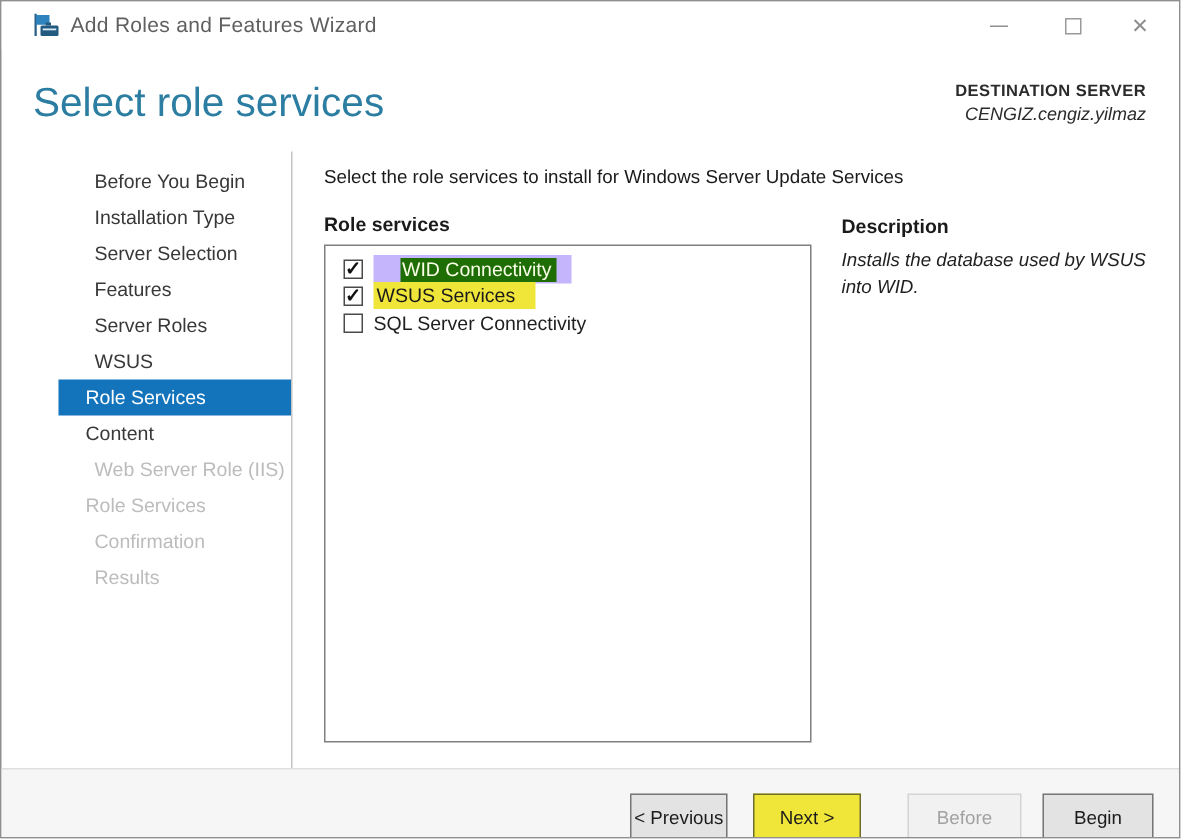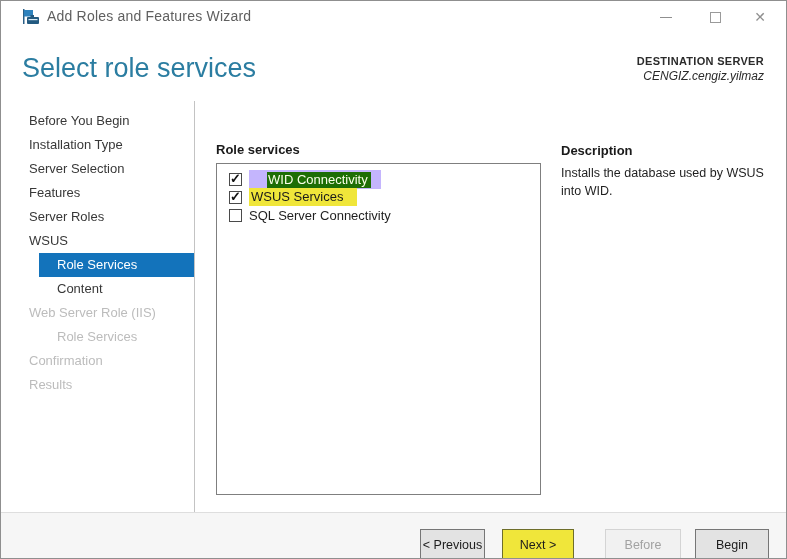--- a/index.html
+++ b/index.html
@@ -18,38 +18,38 @@
   .ctl-min .bar{ width:12px; height:1px; background:#8f8f8f; display:block; }
   .ctl-max .box{ width:11px; height:11px; border:1px solid #9a9a9a; display:block; }
   .ctl-close .x{ font-size:14px; line-height:1; color:#8f8f8f; }
   
   .page-title{ position:absolute; left:21px; top:52px; font-size:27px; font-weight:300; color:#2b7da1; }
   .dest{ position:absolute; right:22px; top:54px; text-align:right; color:#2b2b2b; }
   .dest .dest-label{ font-size:11px; font-weight:bold; letter-spacing:.3px; }
   .dest .dest-server{ font-size:12px; margin-top:2px;font-style:italic; }
   
   .sidebar{ position:absolute; left:0; top:108px; width:193px; }
-  .side-item{ position:relative; height:24px; line-height:24px; padding-left:28px; font-size:13px; color:#383838; cursor:pointer; white-space:nowrap; }
+  .side-item{ position:relative; height:24px; line-height:24px; padding-left:62px; font-size:13px; color:#383838; cursor:pointer; white-space:nowrap; }
   .side-item.indent{ padding-left:56px; }
   .side-item.disabled{ color:#bcbcbc; cursor:default; }
   .side-item.selected{ background:#1373bb; color:#ffffff; margin-left:38px; padding-left:18px; }
   .divider-v{ position:absolute; left:193px; top:100px; width:1px; height:411px; background:#c3c3c3; }
   
   .instruction{ position:absolute; left:215px; top:110px; font-size:12.5px; color:#1a1a1a; }
   .list-label{ position:absolute; left:215px; top:141px; font-size:13px; font-weight:bold; color:#1a1a1a; }
   .listbox{ position:absolute; left:215px; top:162px; width:325px; height:332px; border:1px solid #7f7f7f; background:#fff; padding:6px 0 0 12px; }
   .svc-row{ display:flex; align-items:center; height:18px; font-size:13px; color:#1f1f1f; cursor:default; }
   .checkbox{ width:13px; height:13px; border:1px solid #4a4a4a; background:#fff; margin-right:7px; position:relative; flex:0 0 13px; cursor:pointer; }
   .checkbox.checked::after{ content:"✓"; position:absolute; left:0px; top:-3px; font-size:13px; font-weight:bold; color:#111; }
   .hl-yellow{ background:#c4b5fd; padding:2px 10px 2px 18px; }
   .hl-green{ background:#1e6e05; color:#fbffe8; padding:0 3px 1px 1px; }
   .hl-yellow2{ background:#f0e63a; padding:1px 14px 2px 2px; color:#1a1a1a; }
   
   .desc-title{ position:absolute; left:560px; top:142px; font-size:13px; font-weight:bold; color:#1a1a1a; }
-  .desc-text{ position:absolute; left:560px; top:164px; width:212px; font-size:12.5px; color:#1f1f1f; line-height:1.4; }
+  .desc-text{ position:absolute; left:560px; top:164px; width:212px; font-size:12.5px; color:#1f1f1f; line-height:1.4;font-style:italic; }
   
   .footer{ position:absolute; left:0; top:511px; width:100%; height:48px; background:#f6f6f6; border-top:1px solid #dedede; }
   .btn{ position:absolute; top:16px; height:32px; font-size:12.5px; font-family:"Liberation Sans", sans-serif;
         background:#e3e3e3; border:1px solid #767676; color:#1c1c1c; text-align:center; line-height:20px; cursor:pointer; }
   .btn-previous{ left:419px; width:65px; }
   .btn-next{ left:501px; width:72px; background:#f0e63a; border:1px solid #6e6e2a; }
   .btn-install{ left:604px; width:76px; background:#f1f1f1; border:1px solid #d4d4d4; color:#a2a2a2; cursor:default; }
   .btn-cancel{ left:694px; width:74px; }
 </style>
 </head>
@@ -94,20 +94,21 @@
     <div class="side-item">WSUS</div>
     <div class="side-item selected">Role Services</div>
     <div class="side-item indent">Content</div>
     <div class="side-item disabled">Web Server Role (IIS)</div>
     <div class="side-item indent disabled">Role Services</div>
     <div class="side-item disabled">Confirmation</div>
     <div class="side-item disabled">Results</div>
   </div>
   <div class="divider-v"></div>
 
+  <div class="instruction">Select the role services to install for Windows Server Update Services</div>
   <div class="list-label">Role services</div>
 
   <div class="listbox">
     <div class="svc-row">
       <span class="checkbox checked"></span>
       <span class="hl-yellow"><span class="hl-green">WID Connectivity</span></span>
     </div>
     <div class="svc-row">
       <span class="checkbox checked"></span>
       <span class="hl-yellow2">WSUS Services</span>

